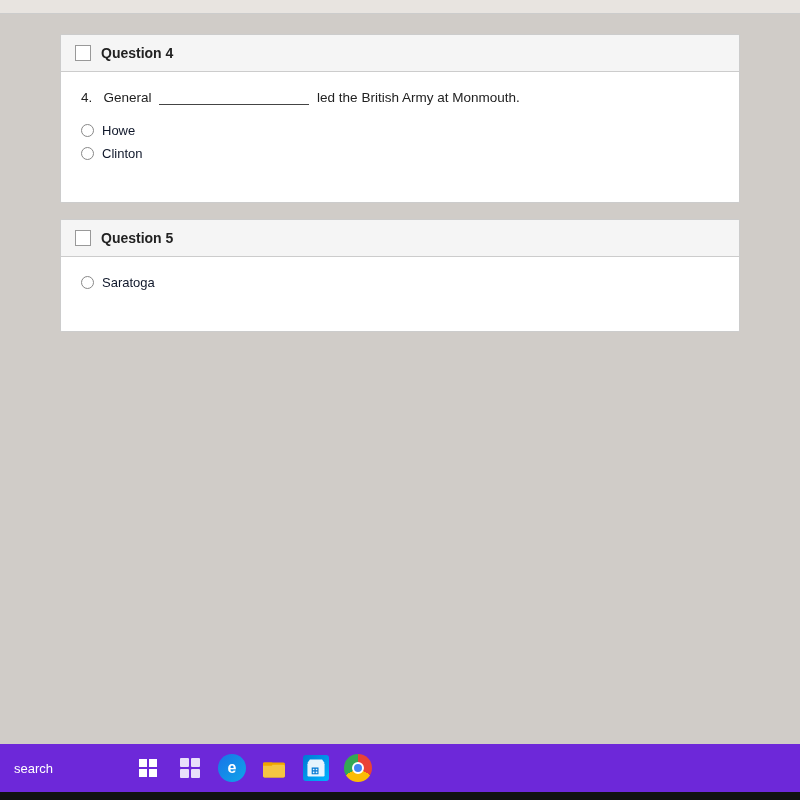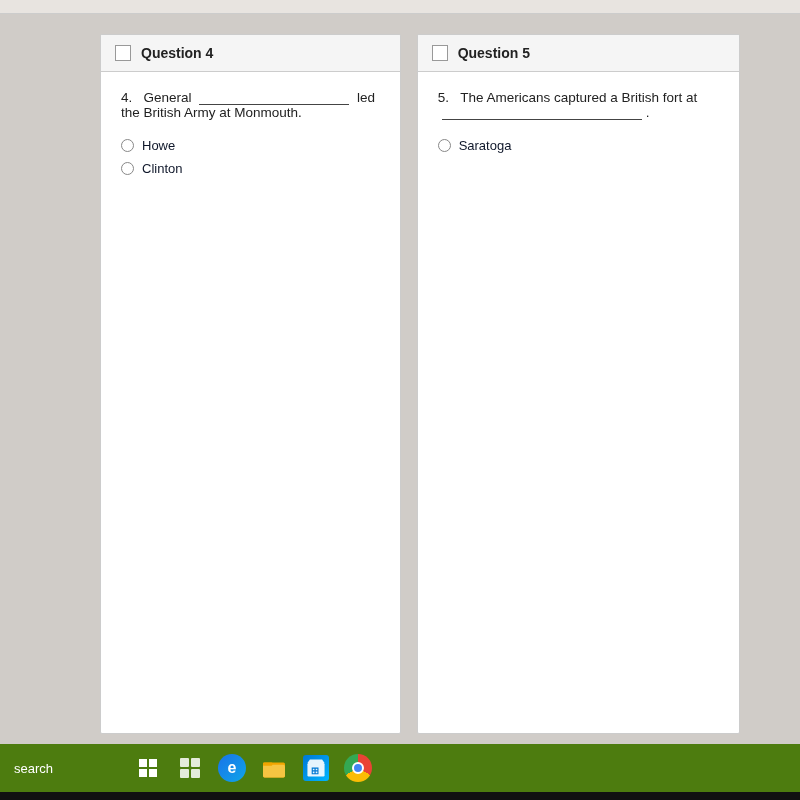--- a/index.html
+++ b/index.html
@@ -16,24 +16,23 @@
       overflow: hidden;
       display: flex;
       flex-direction: column;
     }
 
     .main-content {
       flex: 1;
       background-color: #d0ccc8;
       padding: 10px 60px 10px 60px;
       display: flex;
-      flex-direction: row;
+      flex-direction: column;
       gap: 16px;
       padding-top: 20px;
-      margin-left: 40px;
     }
 
     .question-card {
       background-color: #ffffff;
       border: 1px solid #cccccc;
       border-radius: 2px;
       overflow: hidden;
     }
 
     .question-header {
@@ -54,21 +53,21 @@
       flex-shrink: 0;
     }
 
     .question-title {
       font-size: 14px;
       font-weight: 600;
       color: #222;
     }
 
     .question-body {
-      padding: 18px 20px 11px 20px;
+      padding: 18px 20px 33px 20px;
       background: white;
     }
 
     .question-text {
       font-size: 13.5px;
       color: #222;
       margin-bottom: 18px;
       font-weight: 500;
     }
 
@@ -104,21 +103,21 @@
     }
 
     .option-label {
       font-size: 13px;
       color: #0f172a;
     }
 
     
     .taskbar {
       height: 48px;
-      background-color: #4d7c0f;
+      background-color: #6d28d9;
       display: flex;
       align-items: center;
       padding: 0 0;
       flex-shrink: 0;
       position: relative;
     }
 
     .taskbar-search {
       color: #ffffff;
       font-size: 13px;
@@ -255,25 +254,20 @@
       </div>
     </div>
   </div>
 
   <div class="question-card">
     <div class="question-header">
       <span class="question-checkbox"></span>
       <span class="question-title">Question 5</span>
     </div>
     <div class="question-body">
-      <div class="question-text">
-        <span>5.</span>
-        &nbsp;&nbsp;<span>The Americans captured a British fort at</span>
-        <span class="blank-line blank-line-long"></span><span>.</span>
-      </div>
       <div class="option-row">
         <span class="radio-circle"></span>
         <span class="option-label">Saratoga</span>
       </div>
     </div>
   </div>
 
 </div>
 
 <div class="taskbar">

